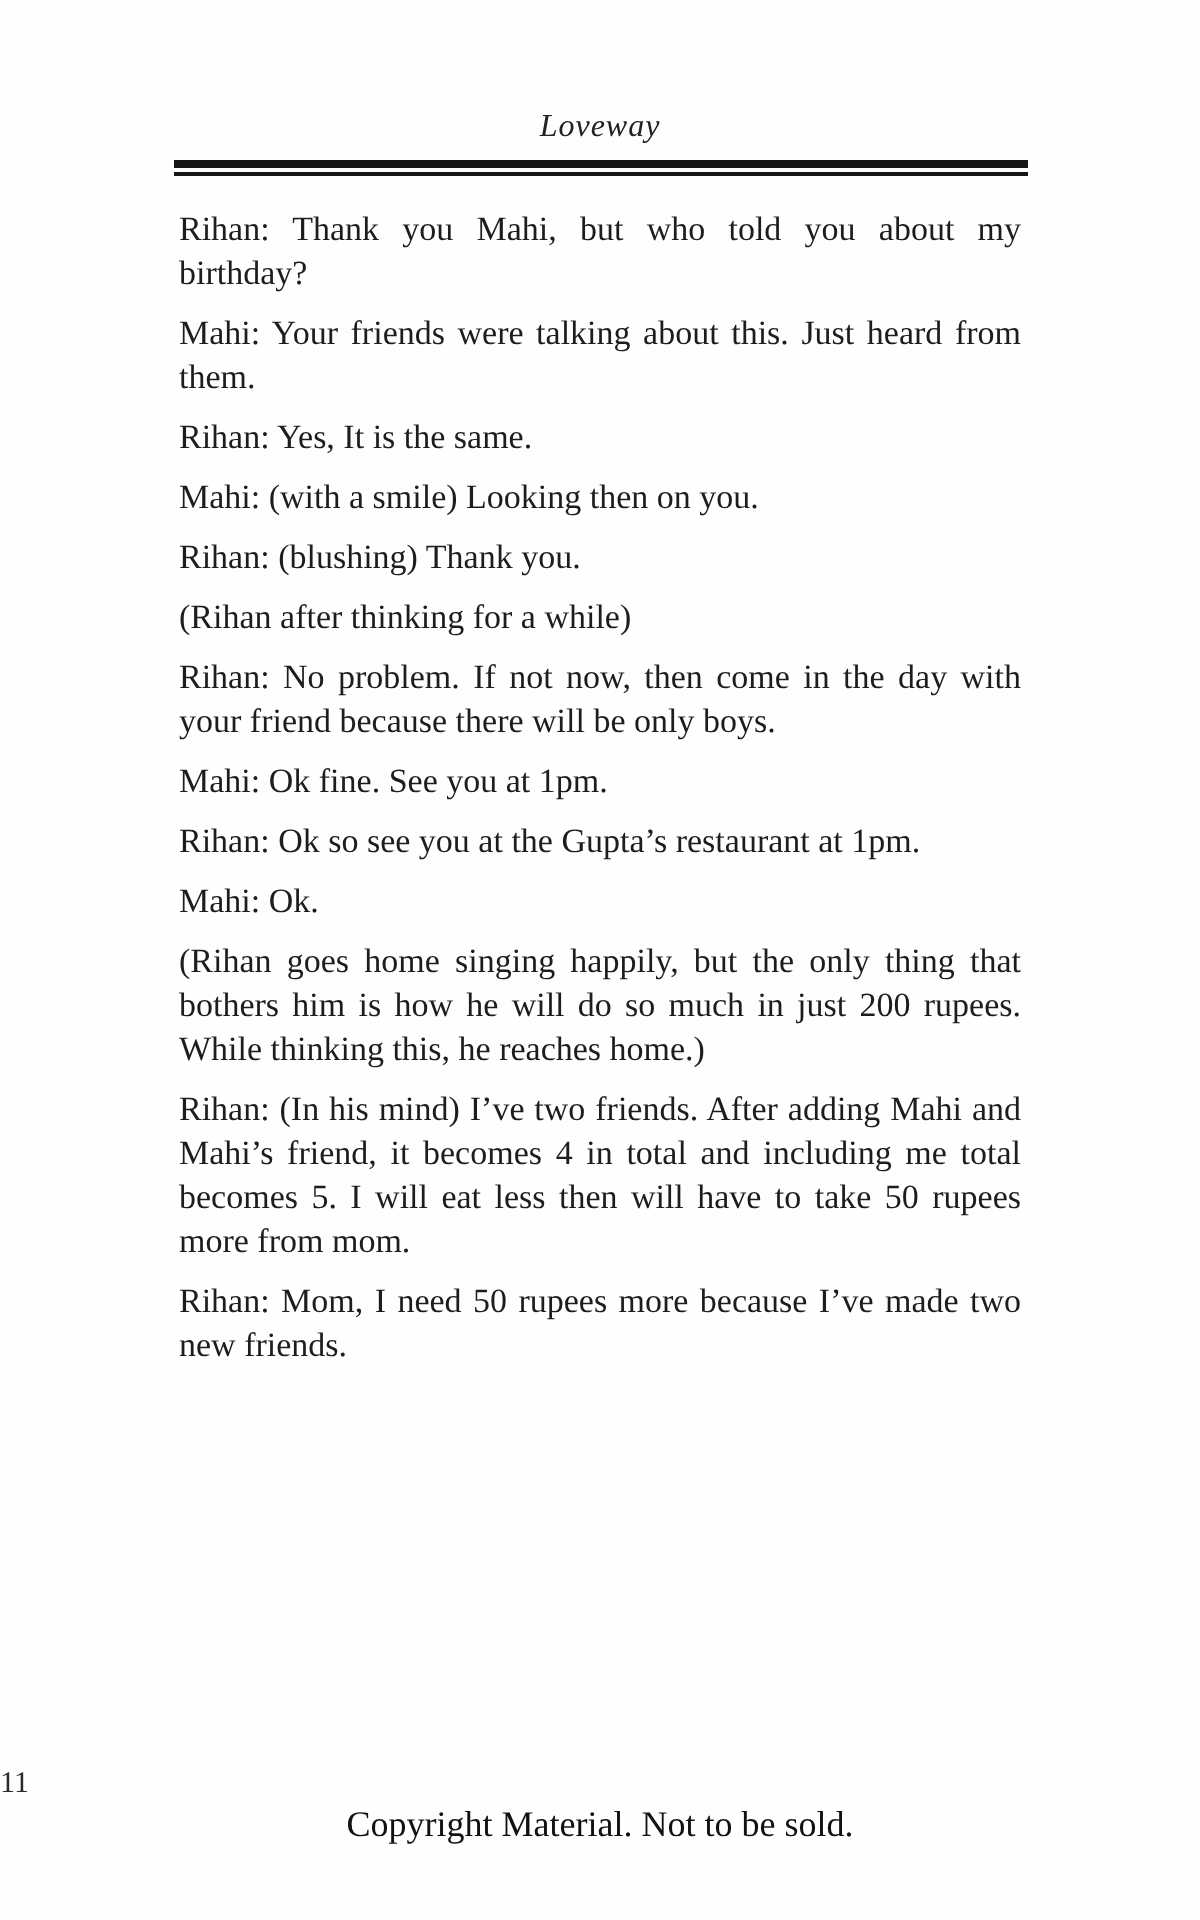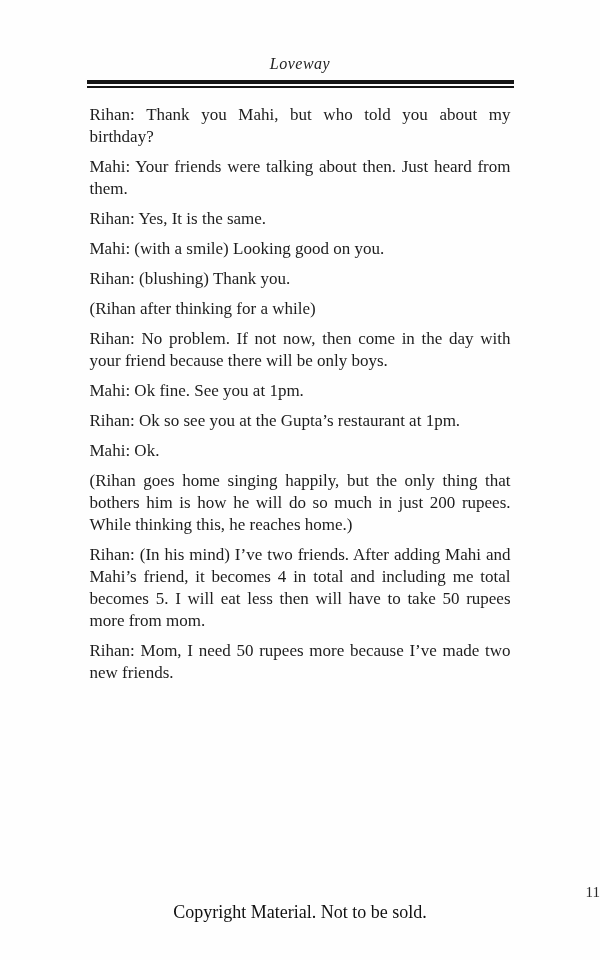--- a/index.html
+++ b/index.html
@@ -38,21 +38,21 @@
     line-height: 22px;
     text-align: justify;
     margin-bottom: 8px;
     color: #1d1d1d;
   }
   .page-number {
     position: absolute;
     top: 884px;
     left: 0;
     width: 100%;
-    text-align: right;
+    text-align: left;
     font-size: 15px;
     color: #2a2a2a;
   }
   .footer-note {
     position: absolute;
     top: 902px;
     left: 0;
     width: 100%;
     text-align: center;
     font-family: Liberation Serif, serif;
@@ -68,23 +68,23 @@
   <div class="running-head">Loveway</div>
 
   <div class="rule">
     <div class="rule-thick"></div>
     <div class="rule-gap"></div>
     <div class="rule-thin"></div>
   </div>
 
   <div class="body-text">
     <p>Rihan: Thank you Mahi, but who told you about my birthday?</p>
-    <p>Mahi: Your friends were talking about then. Just heard from them.</p>
+    <p>Mahi: Your friends were talking about this. Just heard from them.</p>
     <p>Rihan: Yes, It is the same.</p>
-    <p>Mahi: (with a smile) Looking good on you.</p>
+    <p>Mahi: (with a smile) Looking then on you.</p>
     <p>Rihan: (blushing) Thank you.</p>
     <p>(Rihan after thinking for a while)</p>
     <p>Rihan: No problem. If not now, then come in the day with your friend because there will be only boys.</p>
     <p>Mahi: Ok fine. See you at 1pm.</p>
     <p>Rihan: Ok so see you at the Gupta’s restaurant at 1pm.</p>
     <p>Mahi: Ok.</p>
     <p>(Rihan goes home singing happily, but the only thing that bothers him is how he will do so much in just 200 rupees. While thinking this, he reaches home.)</p>
     <p>Rihan: (In his mind) I’ve two friends. After adding Mahi and Mahi’s friend, it becomes 4 in total and including me total becomes 5. I will eat less then will have to take 50 rupees more from mom.</p>
     <p>Rihan: Mom, I need 50 rupees more because I’ve made two new friends.</p>
   </div>

